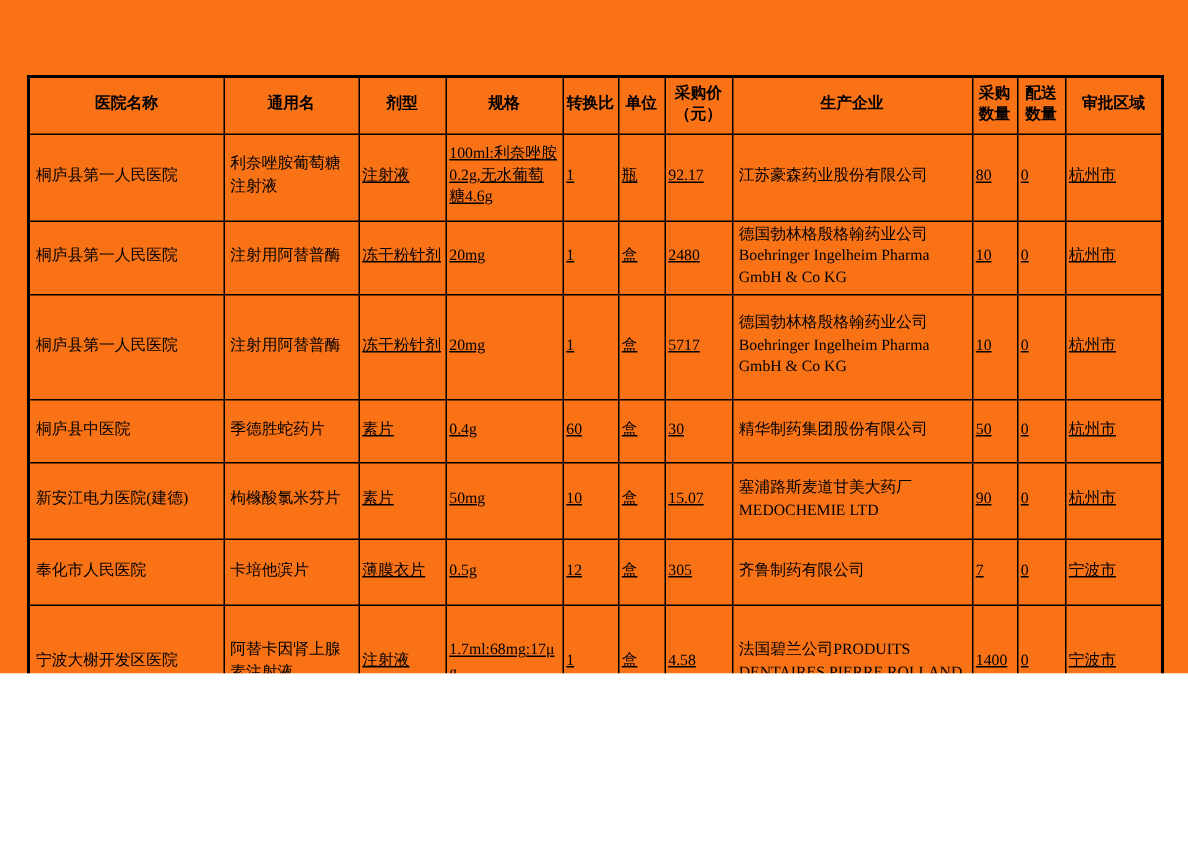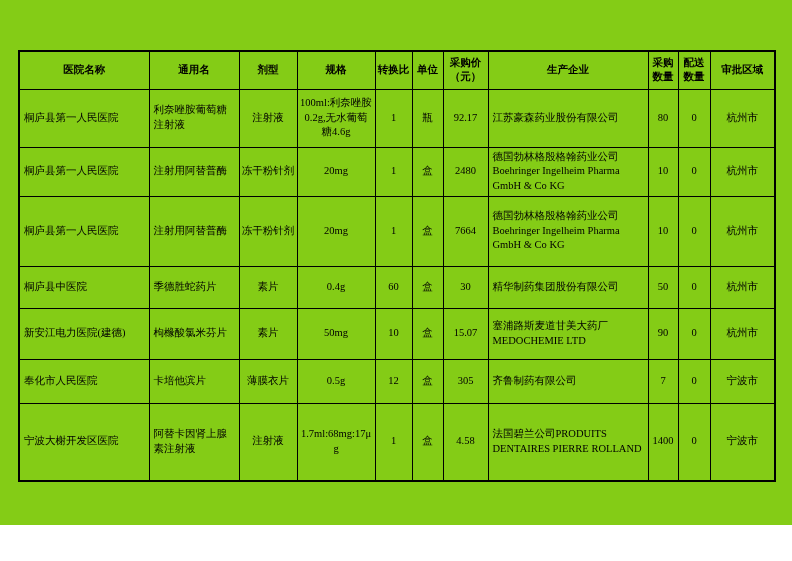--- a/index.html
+++ b/index.html
@@ -3,22 +3,22 @@
 <meta charset="utf-8">
 <style>
   html, body {
     margin: 0;
     padding: 0;
     background: #ffffff;
   }
   .page {
     position: relative;
     width: 792px;
-    height: 525px;
-    background: #84cc16;
+    height: 449px;
+    background: #f97316;
     color: #000000;
     font-family: "Liberation Serif", "DejaVu Serif", serif;
     overflow: hidden;
   }
   table.proc-table {
     position: absolute;
     left: 18px;
     top: 50px;
     width: 756px;
     border-collapse: collapse;
@@ -37,21 +37,21 @@
     font-weight: bold;
     text-align: center;
     padding: 2px 1px;
     height: 38px;
     box-sizing: border-box;
   }
   .proc-table td {
     padding: 2px 4px;
   }
   .proc-table td.left   { text-align: left; }
-  .proc-table td.center { text-align: center; padding: 2px 2px; }
+  .proc-table td.center { text-align: left; padding: 2px 2px; text-decoration: underline; }
   .footer-line {
     position: absolute;
     left: 0;
     top: 524px;
     width: 100%;
     text-align: left;
     font-size: 11px;
   }
 </style>
 </head>
@@ -115,21 +115,21 @@
           <td class="center">0</td>
           <td class="center">杭州市</td>
         </tr>
         <tr style="height: 70px;">
           <td class="left">桐庐县第一人民医院</td>
           <td class="left">注射用阿替普酶</td>
           <td class="center">冻干粉针剂</td>
           <td class="center">20mg</td>
           <td class="center">1</td>
           <td class="center">盒</td>
-          <td class="center">7664</td>
+          <td class="center">5717</td>
           <td class="left">德国勃林格殷格翰药业公司 Boehringer Ingelheim Pharma GmbH &amp; Co KG</td>
           <td class="center">10</td>
           <td class="center">0</td>
           <td class="center">杭州市</td>
         </tr>
         <tr style="height: 42px; margin-top: 43px;">
           <td class="left">桐庐县中医院</td>
           <td class="left">季德胜蛇药片</td>
           <td class="center">素片</td>
           <td class="center">0.4g</td>

